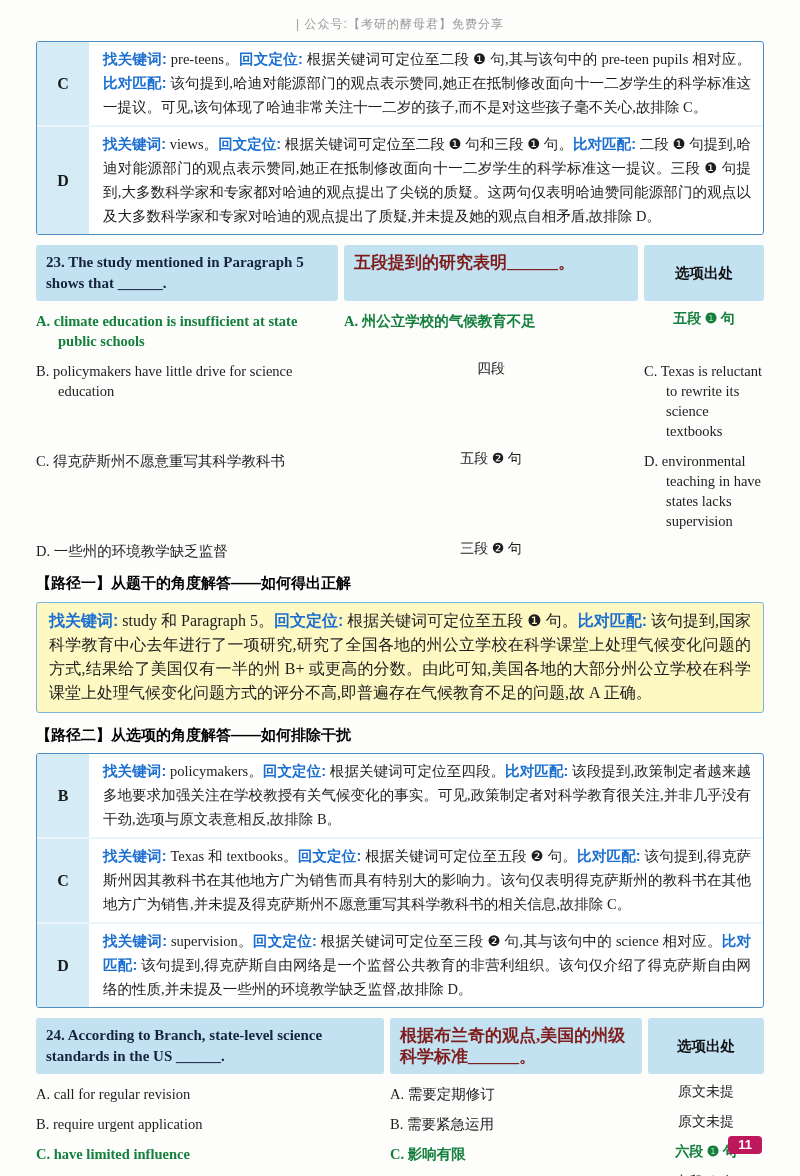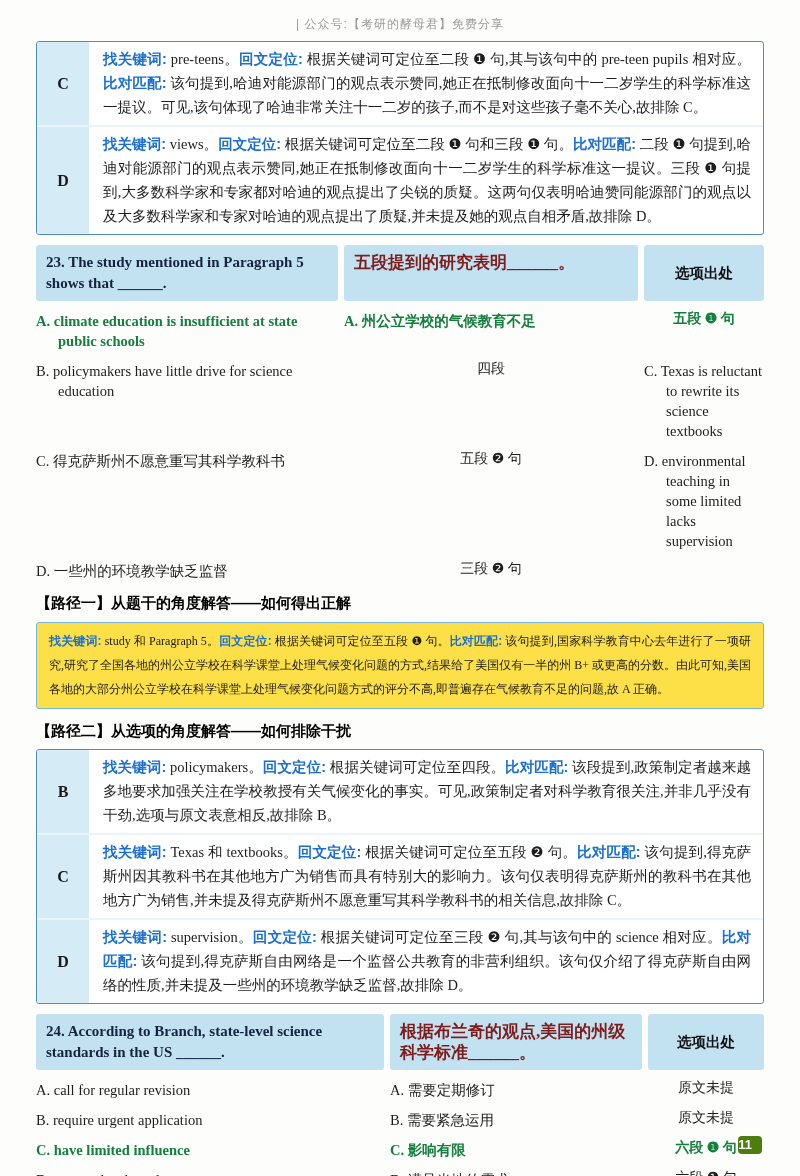--- a/index.html
+++ b/index.html
@@ -60,31 +60,31 @@
   .opt-src { text-align:center; font-size:14px; margin-top:2px; }
   .blue-b { color:#15803d; font-weight:bold; }
   
   .path-heading {
     font-family:"Liberation Sans","DejaVu Sans",sans-serif;
     font-weight:bold; font-size:15px; color:#000;
     margin:13px 0 0 0;
   }
   
   .explain-box {
-    border:1px solid #7ab6dc; border-radius:3px; background:#fde047;
+    border:1px solid #7ab6dc; border-radius:3px; background:#fef9c3;
     margin-top:9px; padding:6px 12px 7px 12px;
-    font-size:12px; line-height:24px; text-align:justify;
+    font-size:16px; line-height:24px; text-align:justify;
   }
   
   .page-badge {
     position:absolute; right:38px; bottom:22px;
-    background:#4d7c0f; color:#fff;
+    background:#be185d; color:#fff;
     font-family:"Liberation Sans","DejaVu Sans",sans-serif;
     font-size:13px; font-weight:bold;
-    padding:1px 10px 2px 0; border-radius:4px;
+    padding:1px 10px 2px 10px; border-radius:4px;
   }
 </style>
 </head>
 <body>
 
 <div class="page-header">| 公众号:【考研的酵母君】免费分享</div>
 
 <div class="rule-table">
   <div class="rule-row">
     <div class="letter-cell">C</div>
@@ -105,21 +105,21 @@
   <div class="opt blue-b">A. 州公立学校的气候教育不足</div>
   <div class="opt-src blue-b">五段 ❶ 句</div>
 
   <div class="opt">B. policymakers have little drive for science education</div>
   <div class="opt-src">四段</div>
 
   <div class="opt">C. Texas is reluctant to rewrite its science textbooks</div>
   <div class="opt">C. 得克萨斯州不愿意重写其科学教科书</div>
   <div class="opt-src">五段 ❷ 句</div>
 
-  <div class="opt">D. environmental teaching in some limited lacks supervision</div>
+  <div class="opt">D. environmental teaching in have states lacks supervision</div>
   <div class="opt">D. 一些州的环境教学缺乏监督</div>
   <div class="opt-src">三段 ❷ 句</div>
 </div>
 
 <div class="path-heading">【路径一】从题干的角度解答——如何得出正解</div>
 <div class="explain-box"><span class="seg-tag">找关键词:</span><span class="seg-plain"> study 和 Paragraph 5。</span><span class="seg-tag">回文定位:</span><span class="seg-plain"> 根据关键词可定位至五段 ❶ 句。</span><span class="seg-tag">比对匹配:</span><span class="seg-plain"> 该句提到,国家科学教育中心去年进行了一项研究,研究了全国各地的州公立学校在科学课堂上处理气候变化问题的方式,结果给了美国仅有一半的州 B+ 或更高的分数。由此可知,美国各地的大部分州公立学校在科学课堂上处理气候变化问题方式的评分不高,即普遍存在气候教育不足的问题,故 A 正确。</span></div>
 
 <div class="path-heading">【路径二】从选项的角度解答——如何排除干扰</div>
 
 <div class="rule-table">

